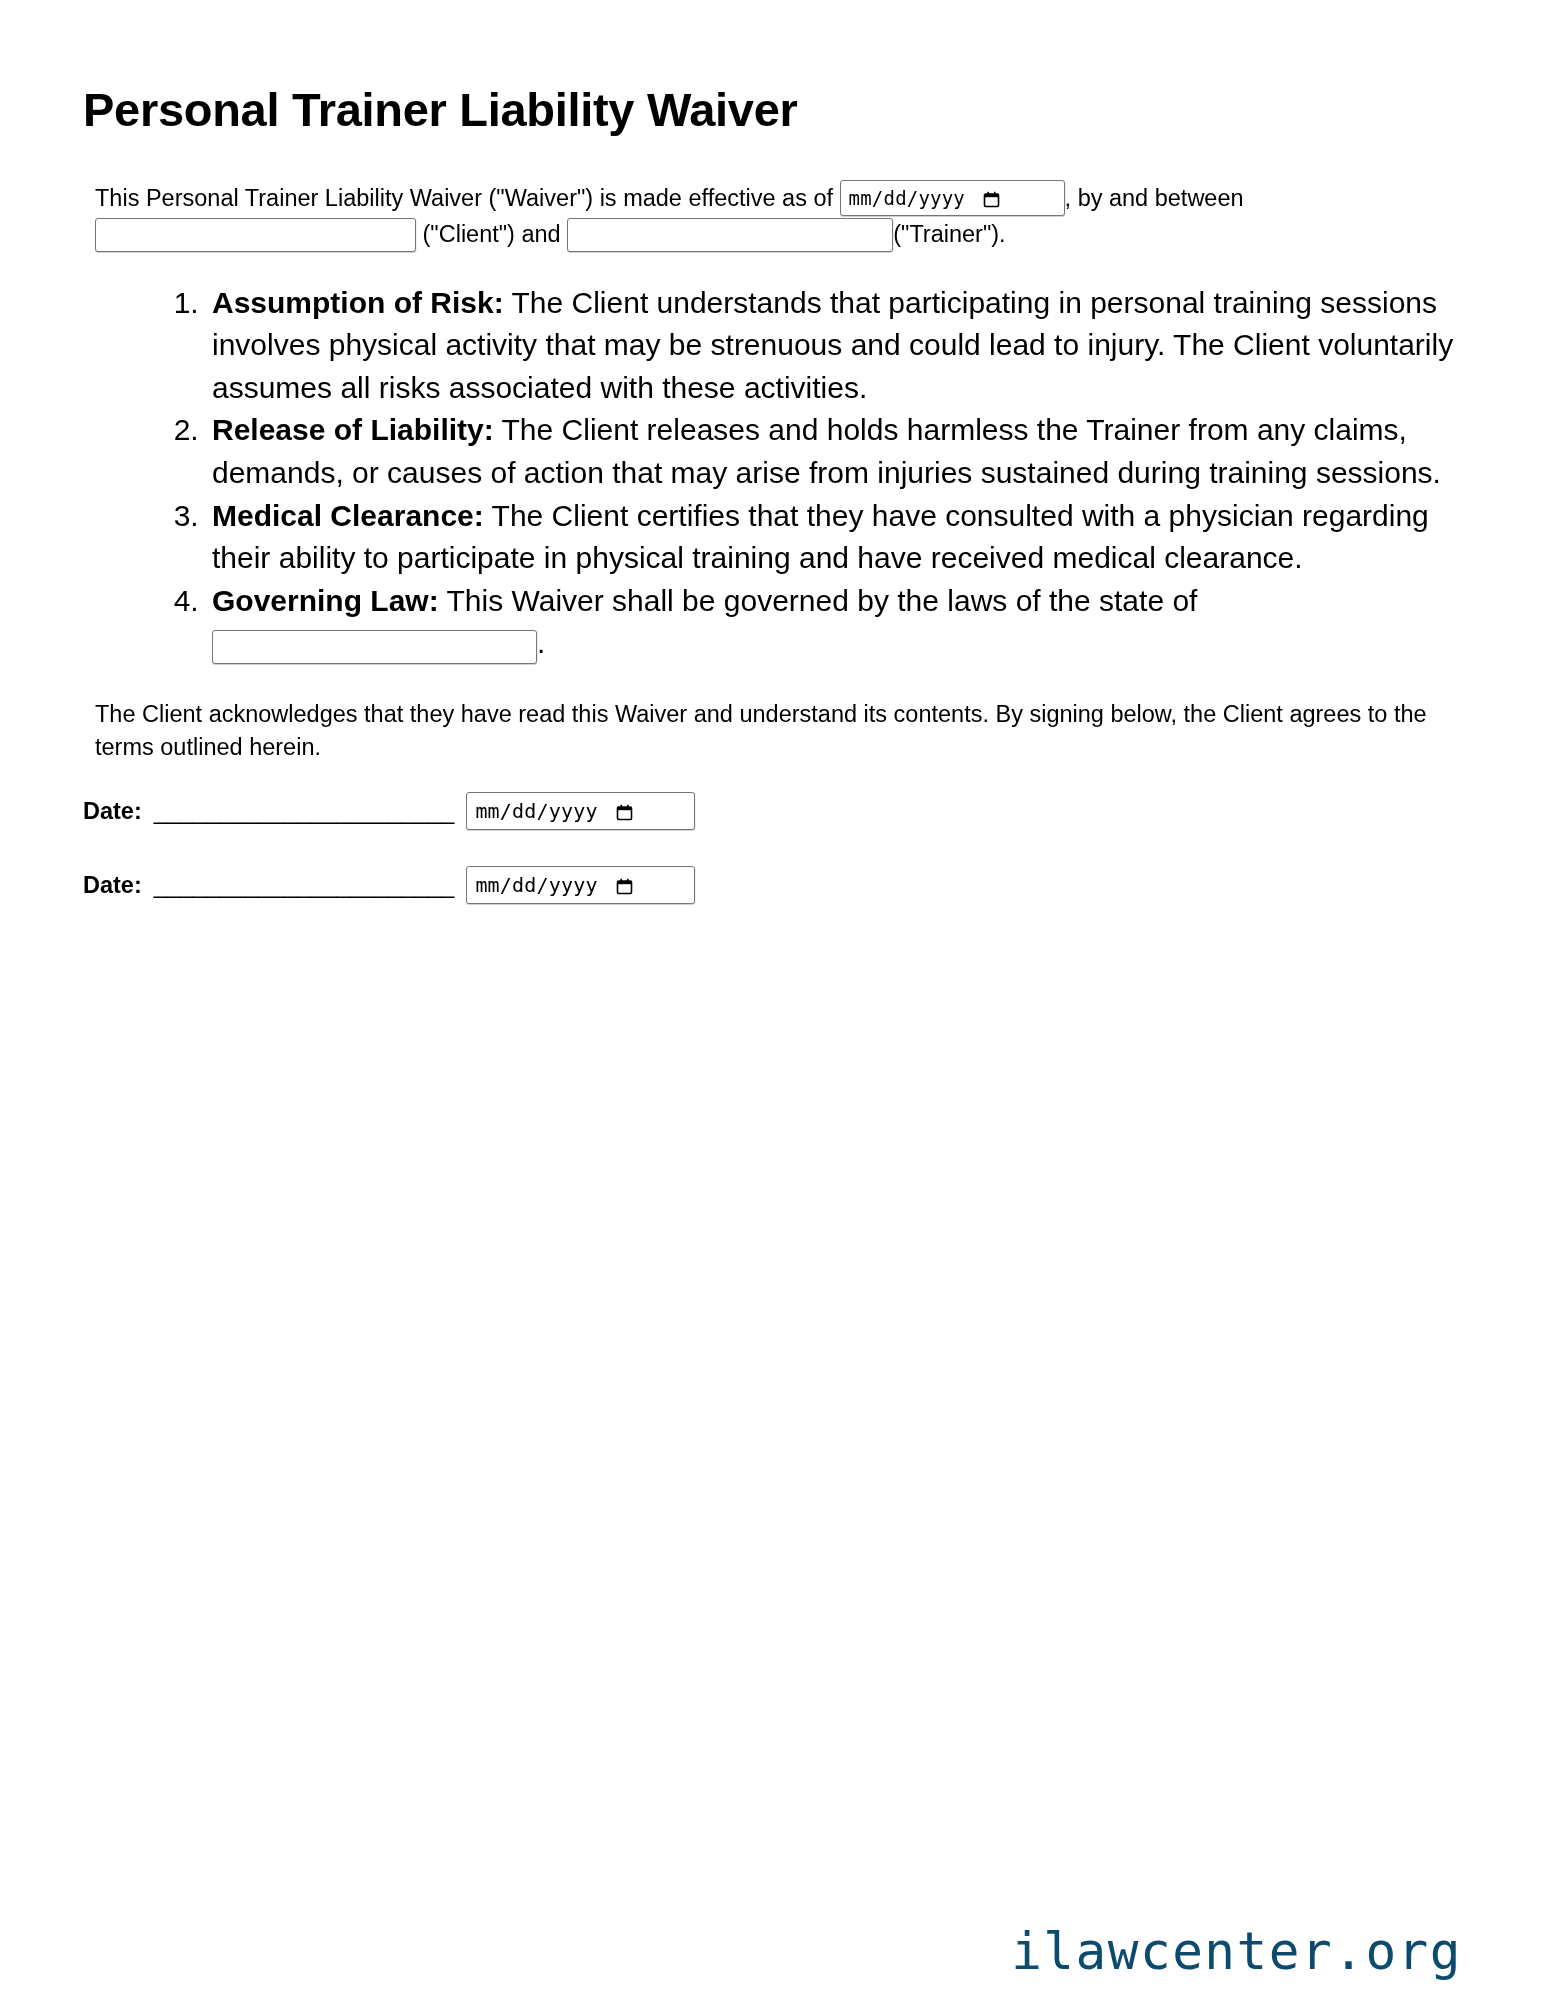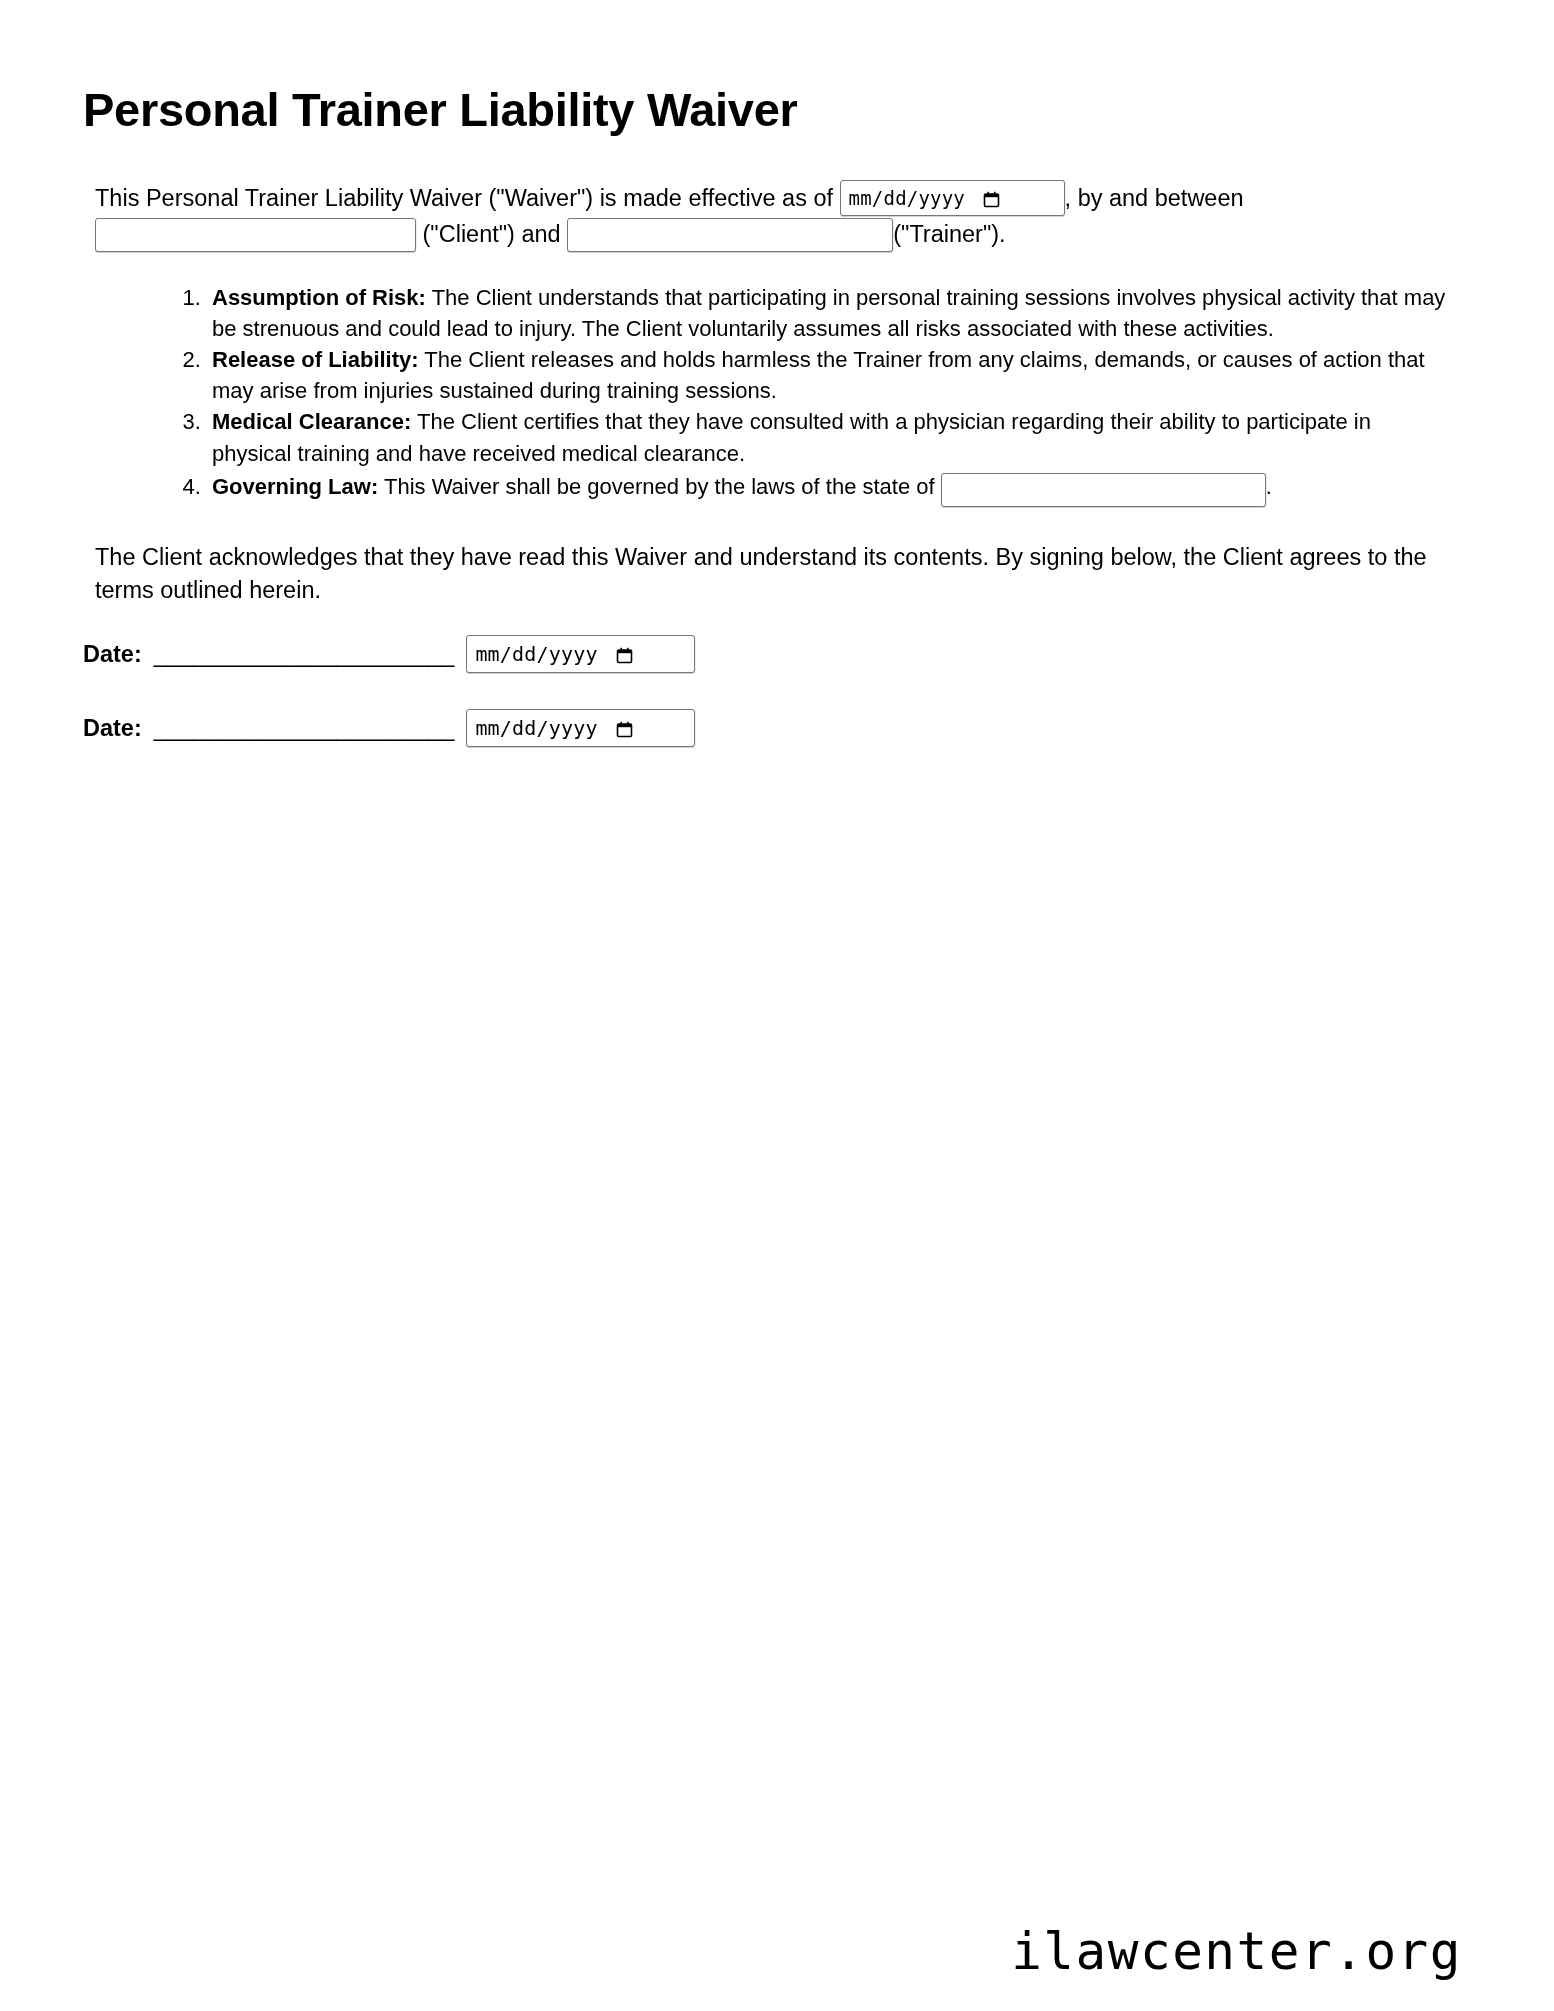--- a/index.html
+++ b/index.html
@@ -88,21 +88,21 @@
     vertical-align: -3px;
     margin-left: 18px;
   }
   .field.date-field.inline   { width: 225px; }
   .field.date-field.sigdate  { width: 229px; height: 38px; line-height: 36px; font-size: 20px; }
 
   
   ol.terms {
     margin: 4px 0 33px 0;
     padding: 0 0 0 124px;
-    font-size: 22px;
+    font-size: 30px;
     line-height: 1.42;
     max-width: 1370px;
   }
   ol.terms > li {
     margin: 0 0 0 0;
     padding-left: 5px;
   }
   ol.terms > li + li { margin-top: 0; }
   ol.terms b { font-weight: bold; }
 
@@ -130,21 +130,21 @@
   .sig-gap { display: inline-block; width: 12px; }
 
   
   .watermark {
     position: absolute;
     right: 92px;
     bottom: 30px;
     font-family: "DejaVu Sans Mono", "Liberation Mono", monospace;
     font-size: 51px;
     letter-spacing: 1.5px;
-    color: #000000;
+    color: #0c4a6e;
     white-space: nowrap;
   }
 </style>
 </head>
 <body>
 
 <div class="page">
 
   <h1 class="doc-title">Personal Trainer Liability Waiver</h1>
 

